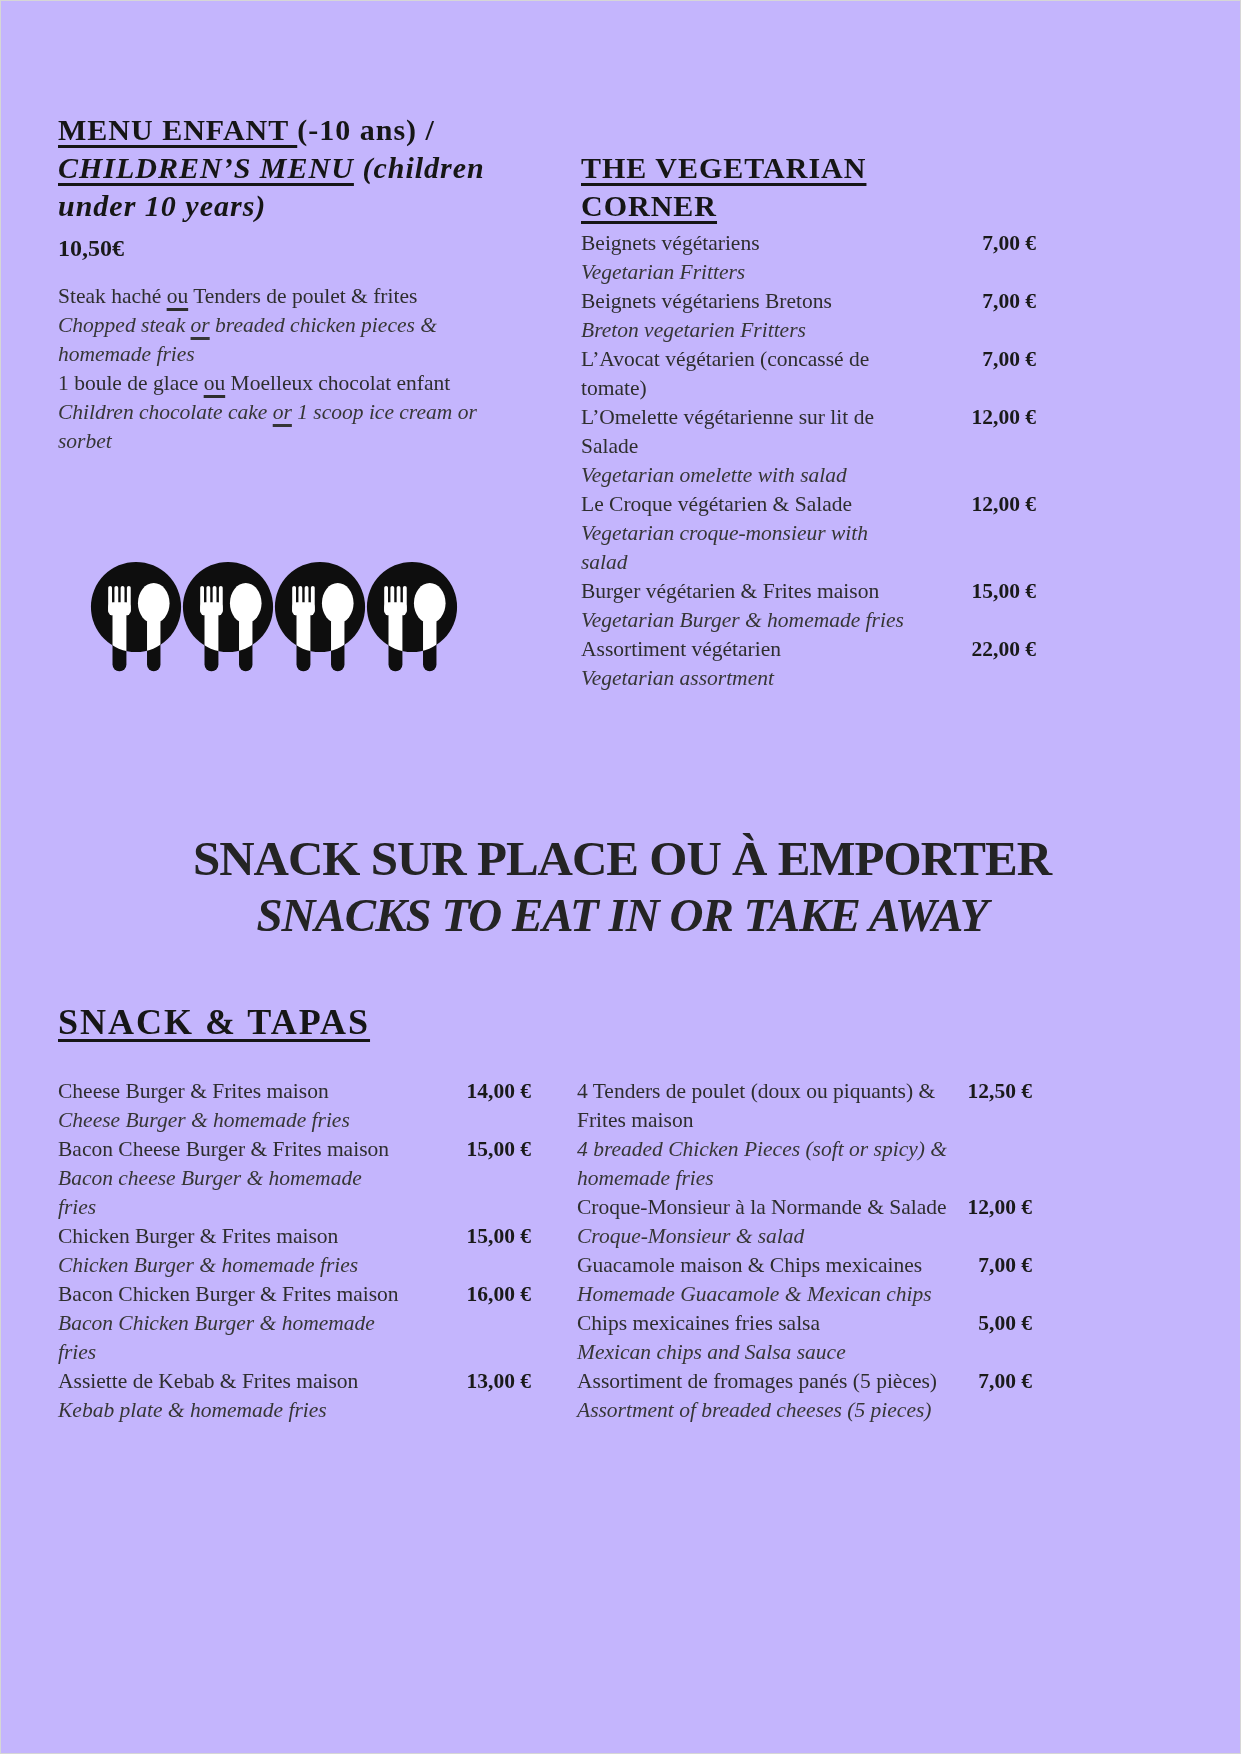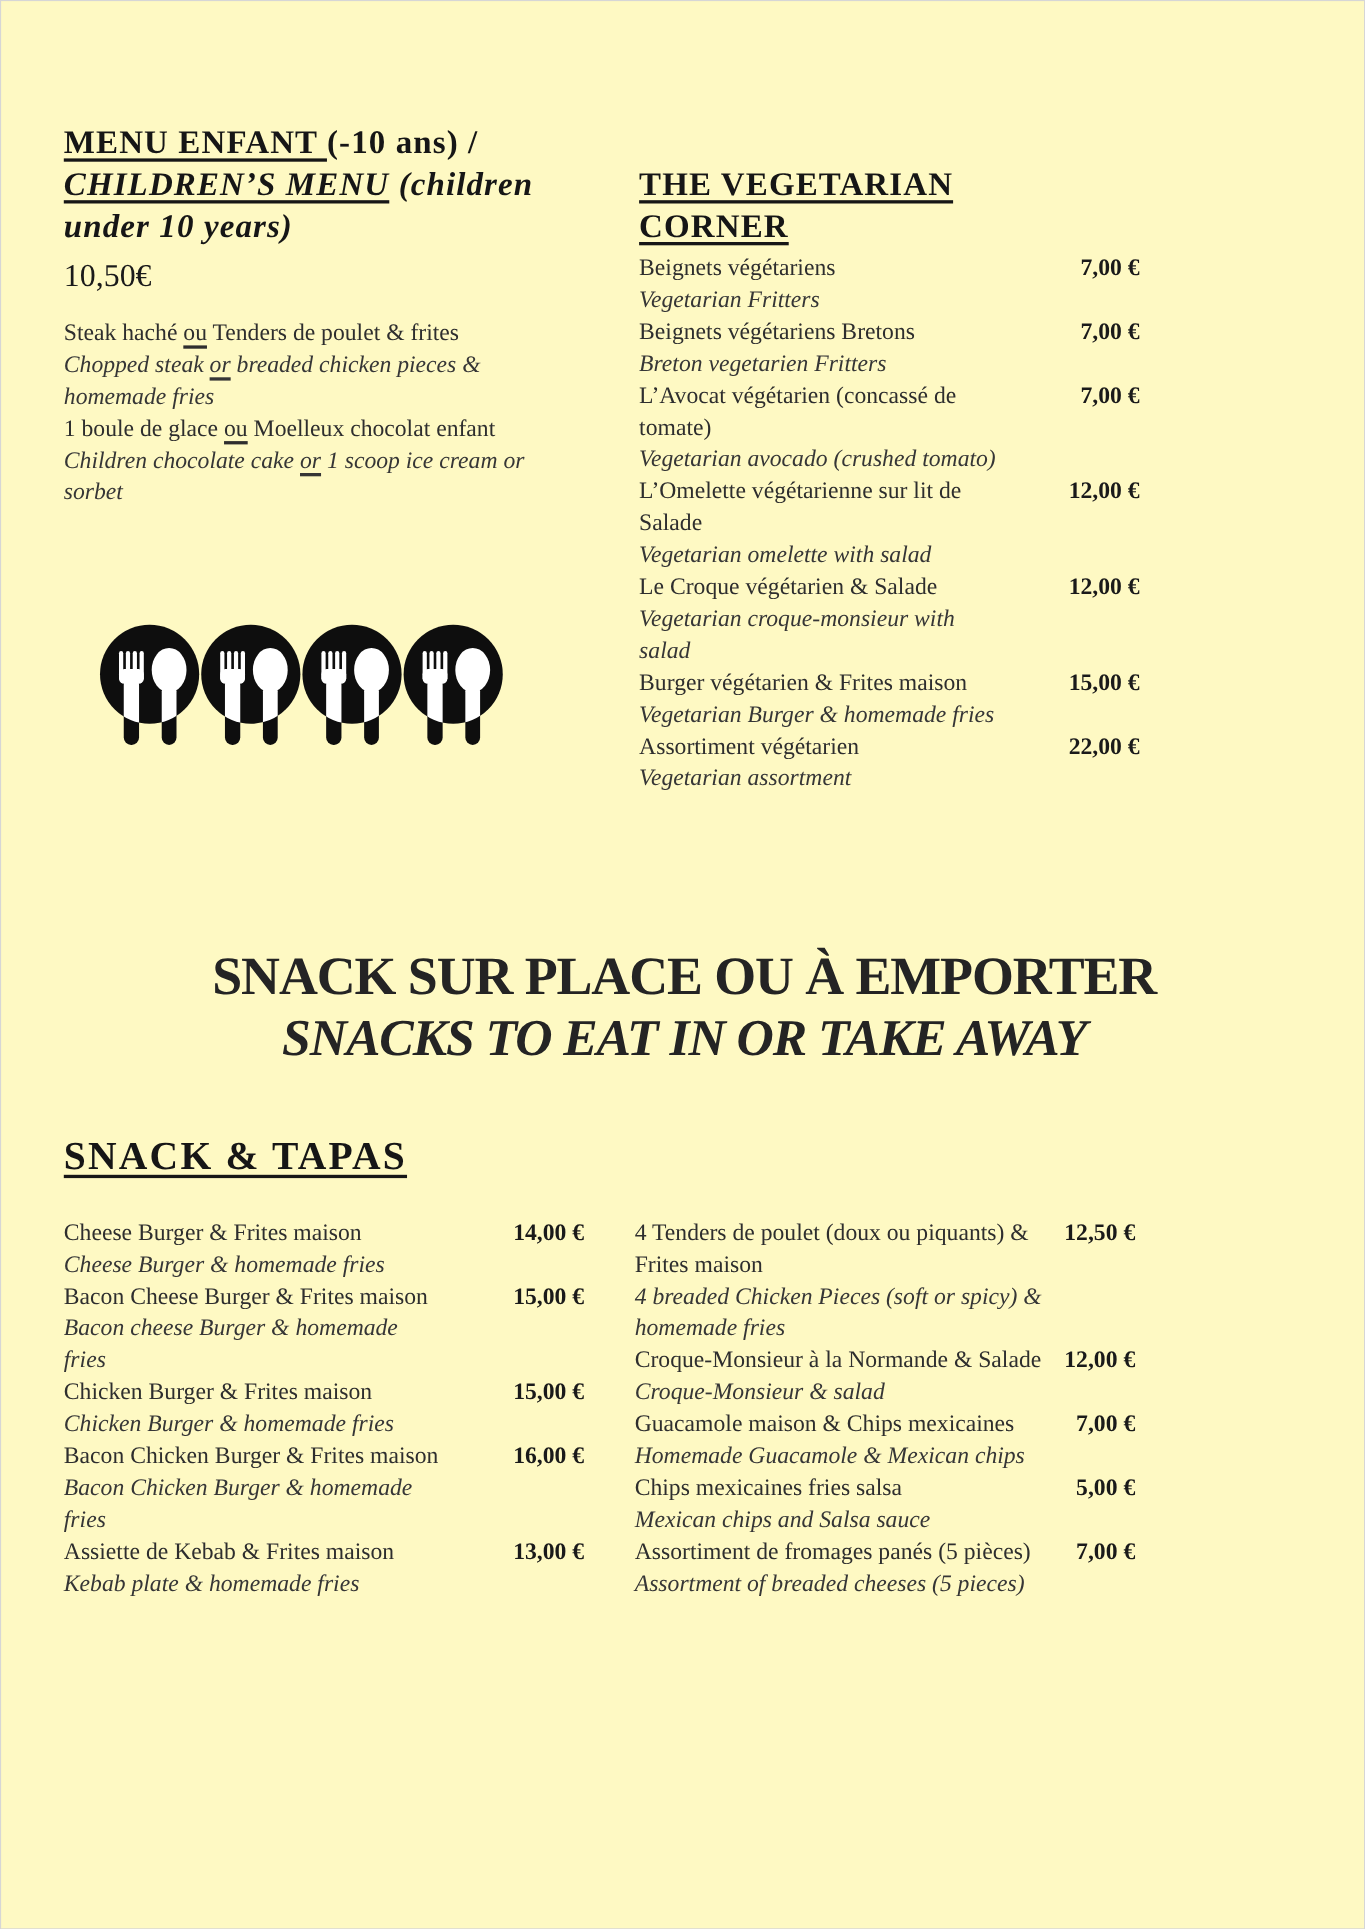--- a/index.html
+++ b/index.html
@@ -1,38 +1,38 @@
 <!DOCTYPE html>
 <html><head>
 <meta charset="utf-8">
 <style>
   html,body { margin:0; padding:0; background:#e9e9e9; }
   .page {
     position:relative;
     width:1241px; height:1754px;
     margin:0 auto;
-    background:#fef9c3;
+    background:#c4b5fd;
     border:1px solid #d6d6d6;
     box-sizing:border-box;
     padding:110px 0 0 57px;
     font-family:"Liberation Serif", serif;
     color:#333;
     overflow:hidden;
   }
   .top-grid { display:grid; grid-template-columns:473px 455px; column-gap:50px; }
 
   .sec-title {
     margin:0;
     font-size:30px; font-weight:bold; line-height:38px;
     letter-spacing:1px; color:#161616;
   }
   .sec-title .it { font-style:italic; }
   .u { text-decoration:underline; text-decoration-thickness:3px; text-underline-offset:5px; }
 
-  .lead-price { font-size:29px; font-weight:normal; color:#1a1a1a; margin:10px 0 20px; }
+  .lead-price { font-size:24px; font-weight:bold; color:#1a1a1a; margin:10px 0 20px; }
 
   .items { font-size:21.5px; line-height:29px; }
   .fr { color:#2e2e2e; }
   .en { font-style:italic; color:#363636; }
   .children-items { max-width:424px; }
 
   .prow { display:flex; align-items:flex-start; }
   .names { flex:0 1 auto; }
   .veg   .names { max-width:336px; }
   .snackL .names { max-width:346px; }
@@ -151,21 +151,20 @@
         <div class="prow">
           <div class="names">
             <div class="fr">Beignets végétariens Bretons</div>
             <div class="en">Breton vegetarien Fritters</div>
           </div>
           <div class="price">7,00 €</div>
         </div>
         <div class="prow">
           <div class="names">
             <div class="fr">L’Avocat végétarien (concassé de tomate)</div>
-            <div class="en">Vegetarian avocado (crushed tomato)</div>
           </div>
           <div class="price">7,00 €</div>
         </div>
         <div class="prow">
           <div class="names">
             <div class="fr">L’Omelette végétarienne sur lit de Salade</div>
             <div class="en">Vegetarian omelette with salad</div>
           </div>
           <div class="price">12,00 €</div>
         </div>

